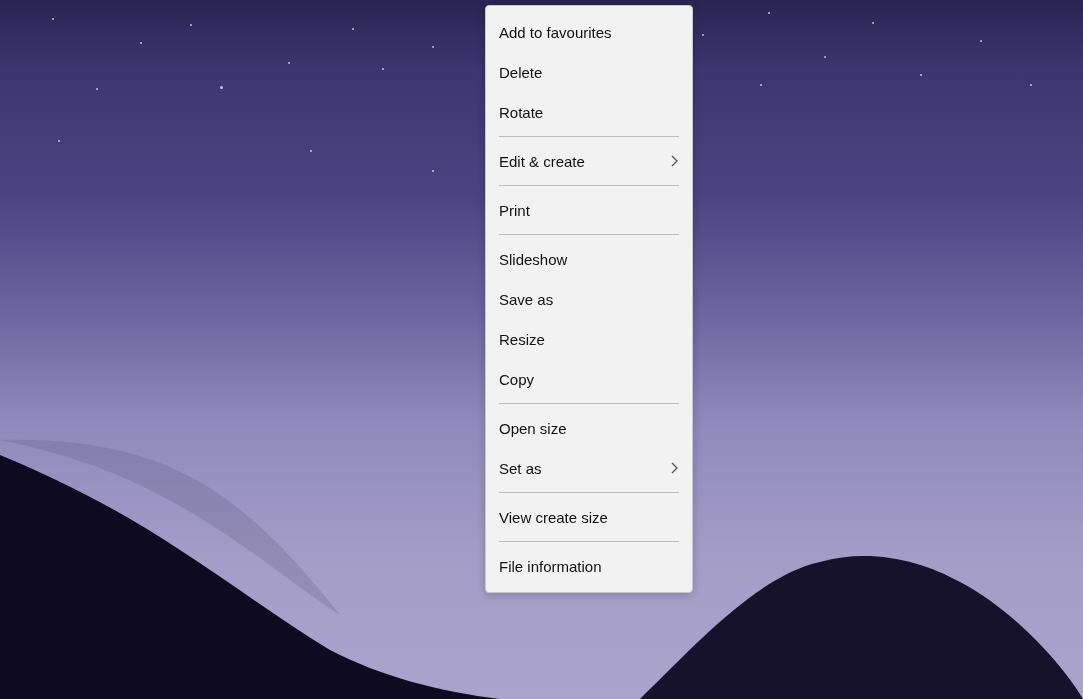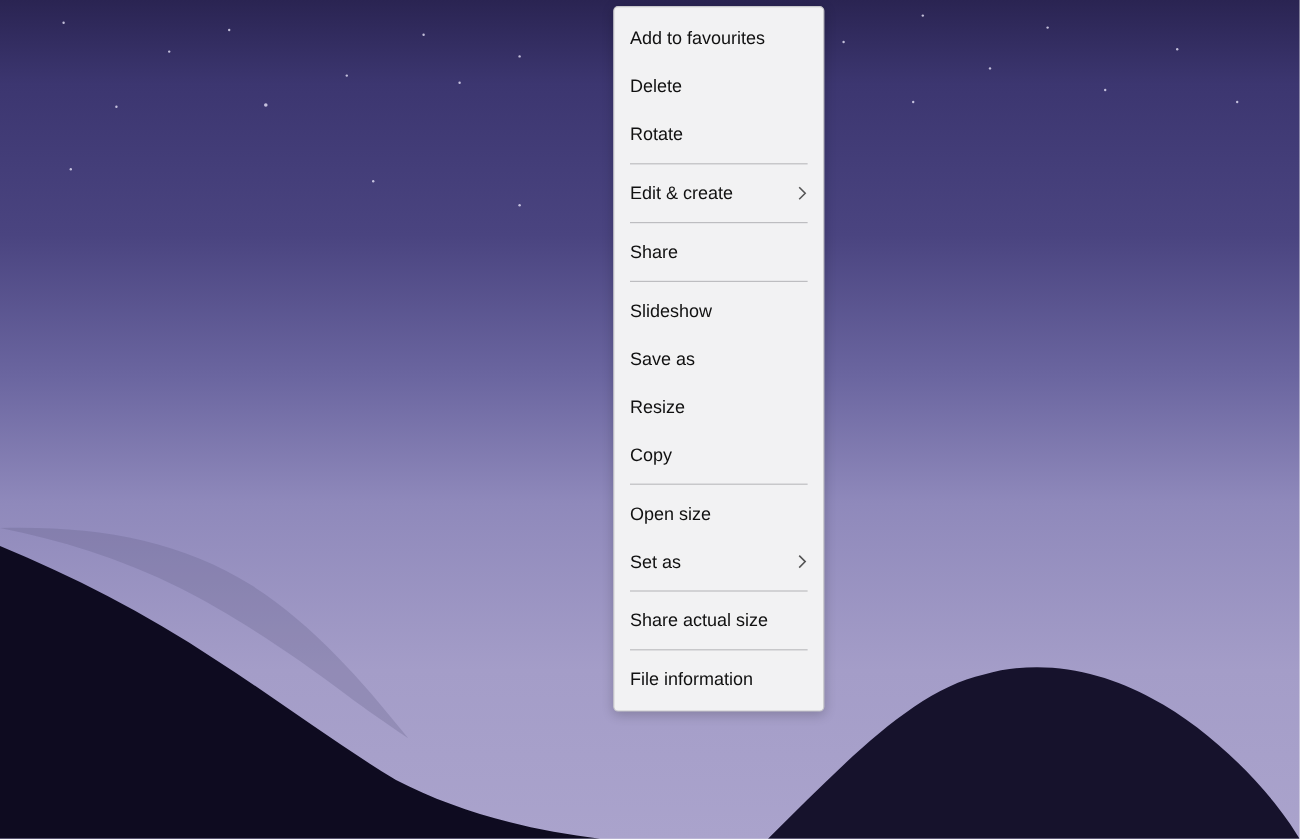--- a/index.html
+++ b/index.html
@@ -41,23 +41,23 @@
 
   .hills {
     position: absolute;
     bottom: 0;
     left: 0;
   }
 
   
   .context-menu {
     position: absolute;
-    left: 511px;
+    left: 485px;
     top: 5px;
-    width: 176px;
+    width: 208px;
     background: #f2f2f3;
     border: 1px solid #c8c8cb;
     border-radius: 4px;
     box-shadow: 0 2px 10px rgba(0,0,0,0.2);
     padding: 6px 0 6px 0;
     box-sizing: border-box;
   }
 
   .menu-group {
     padding: 0 13px;
@@ -157,21 +157,21 @@
           <svg width="8" height="12" viewBox="0 0 8 12">
               <path d="M1 1 L6 6 L1 11" fill="none" stroke="#555" stroke-width="1.3"></path>
             </svg>
         </span>
       </div>
     </div>
     <div class="divider"></div>
 
     <div class="menu-group">
       <div class="menu-item">
-        <span class="menu-label">Share</span>
+        <span class="menu-label">Print</span>
       </div>
     </div>
     <div class="divider"></div>
 
     <div class="menu-group">
       <div class="menu-item">
         <span class="menu-label">Slideshow</span>
       </div>
       <div class="menu-item">
         <span class="menu-label">Save as</span>
@@ -195,21 +195,21 @@
           <svg width="8" height="12" viewBox="0 0 8 12">
               <path d="M1 1 L6 6 L1 11" fill="none" stroke="#555" stroke-width="1.3"></path>
             </svg>
         </span>
       </div>
     </div>
     <div class="divider"></div>
 
     <div class="menu-group">
       <div class="menu-item">
-        <span class="menu-label">Share actual size</span>
+        <span class="menu-label">View create size</span>
       </div>
     </div>
     <div class="divider"></div>
 
     <div class="menu-group">
       <div class="menu-item">
         <span class="menu-label">File information</span>
       </div>
     </div>
 

